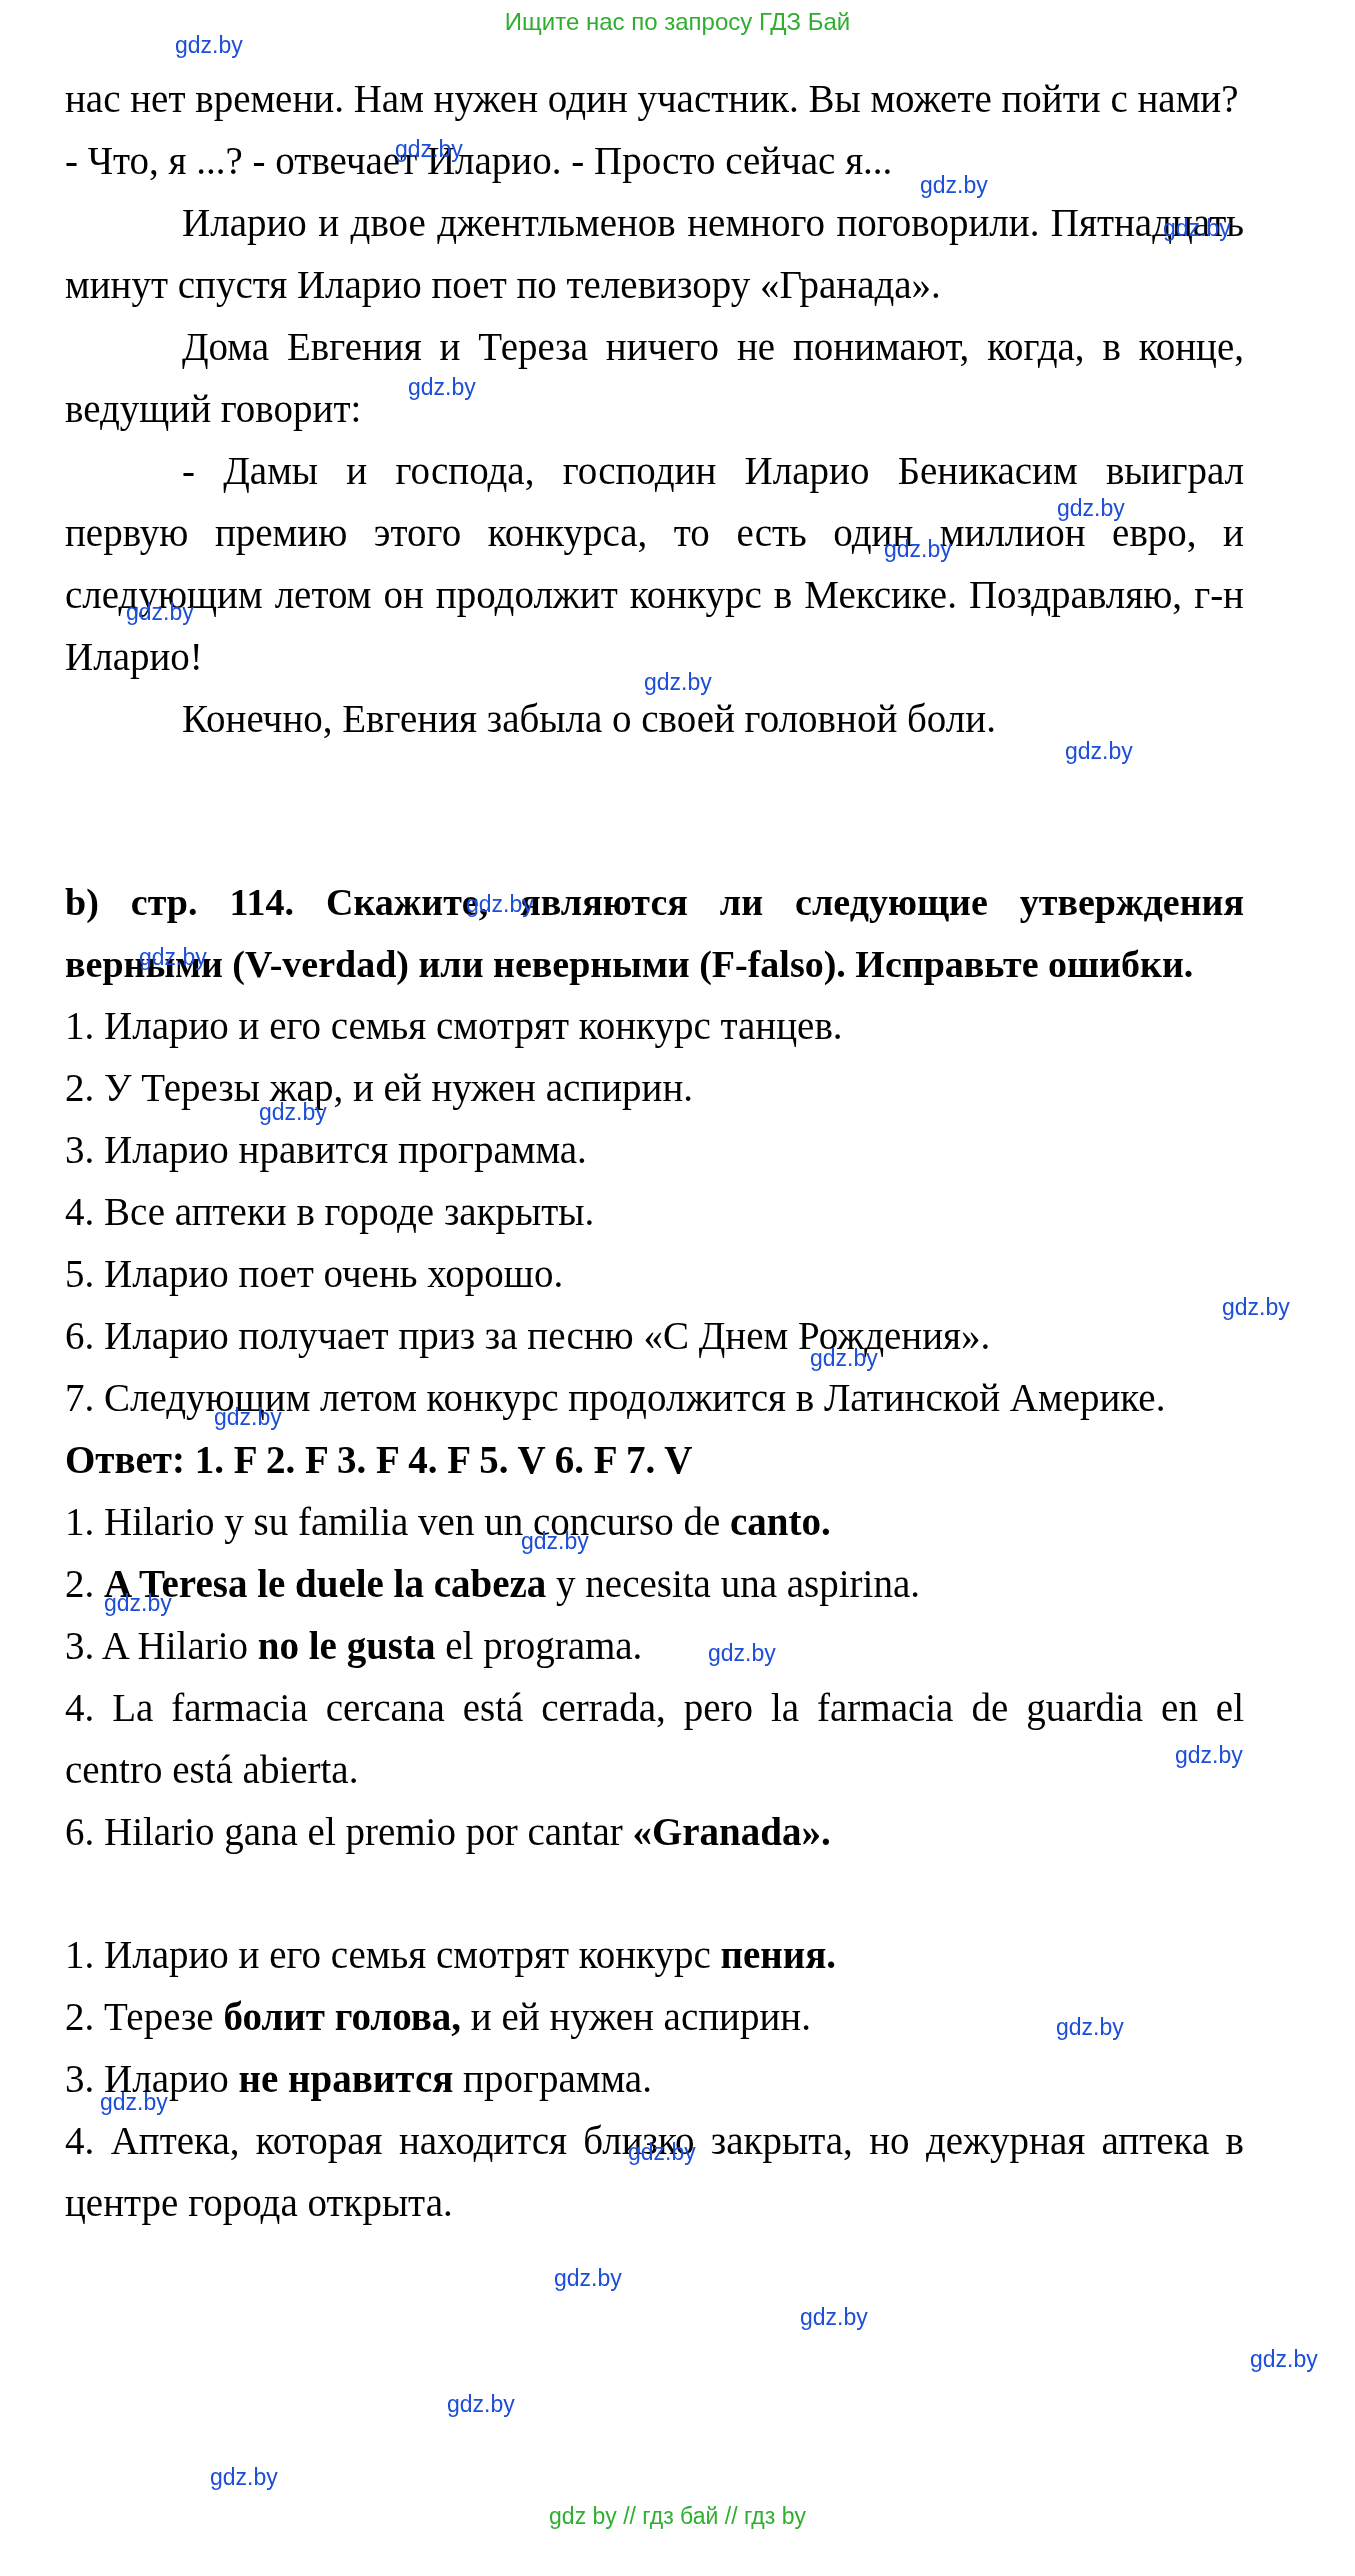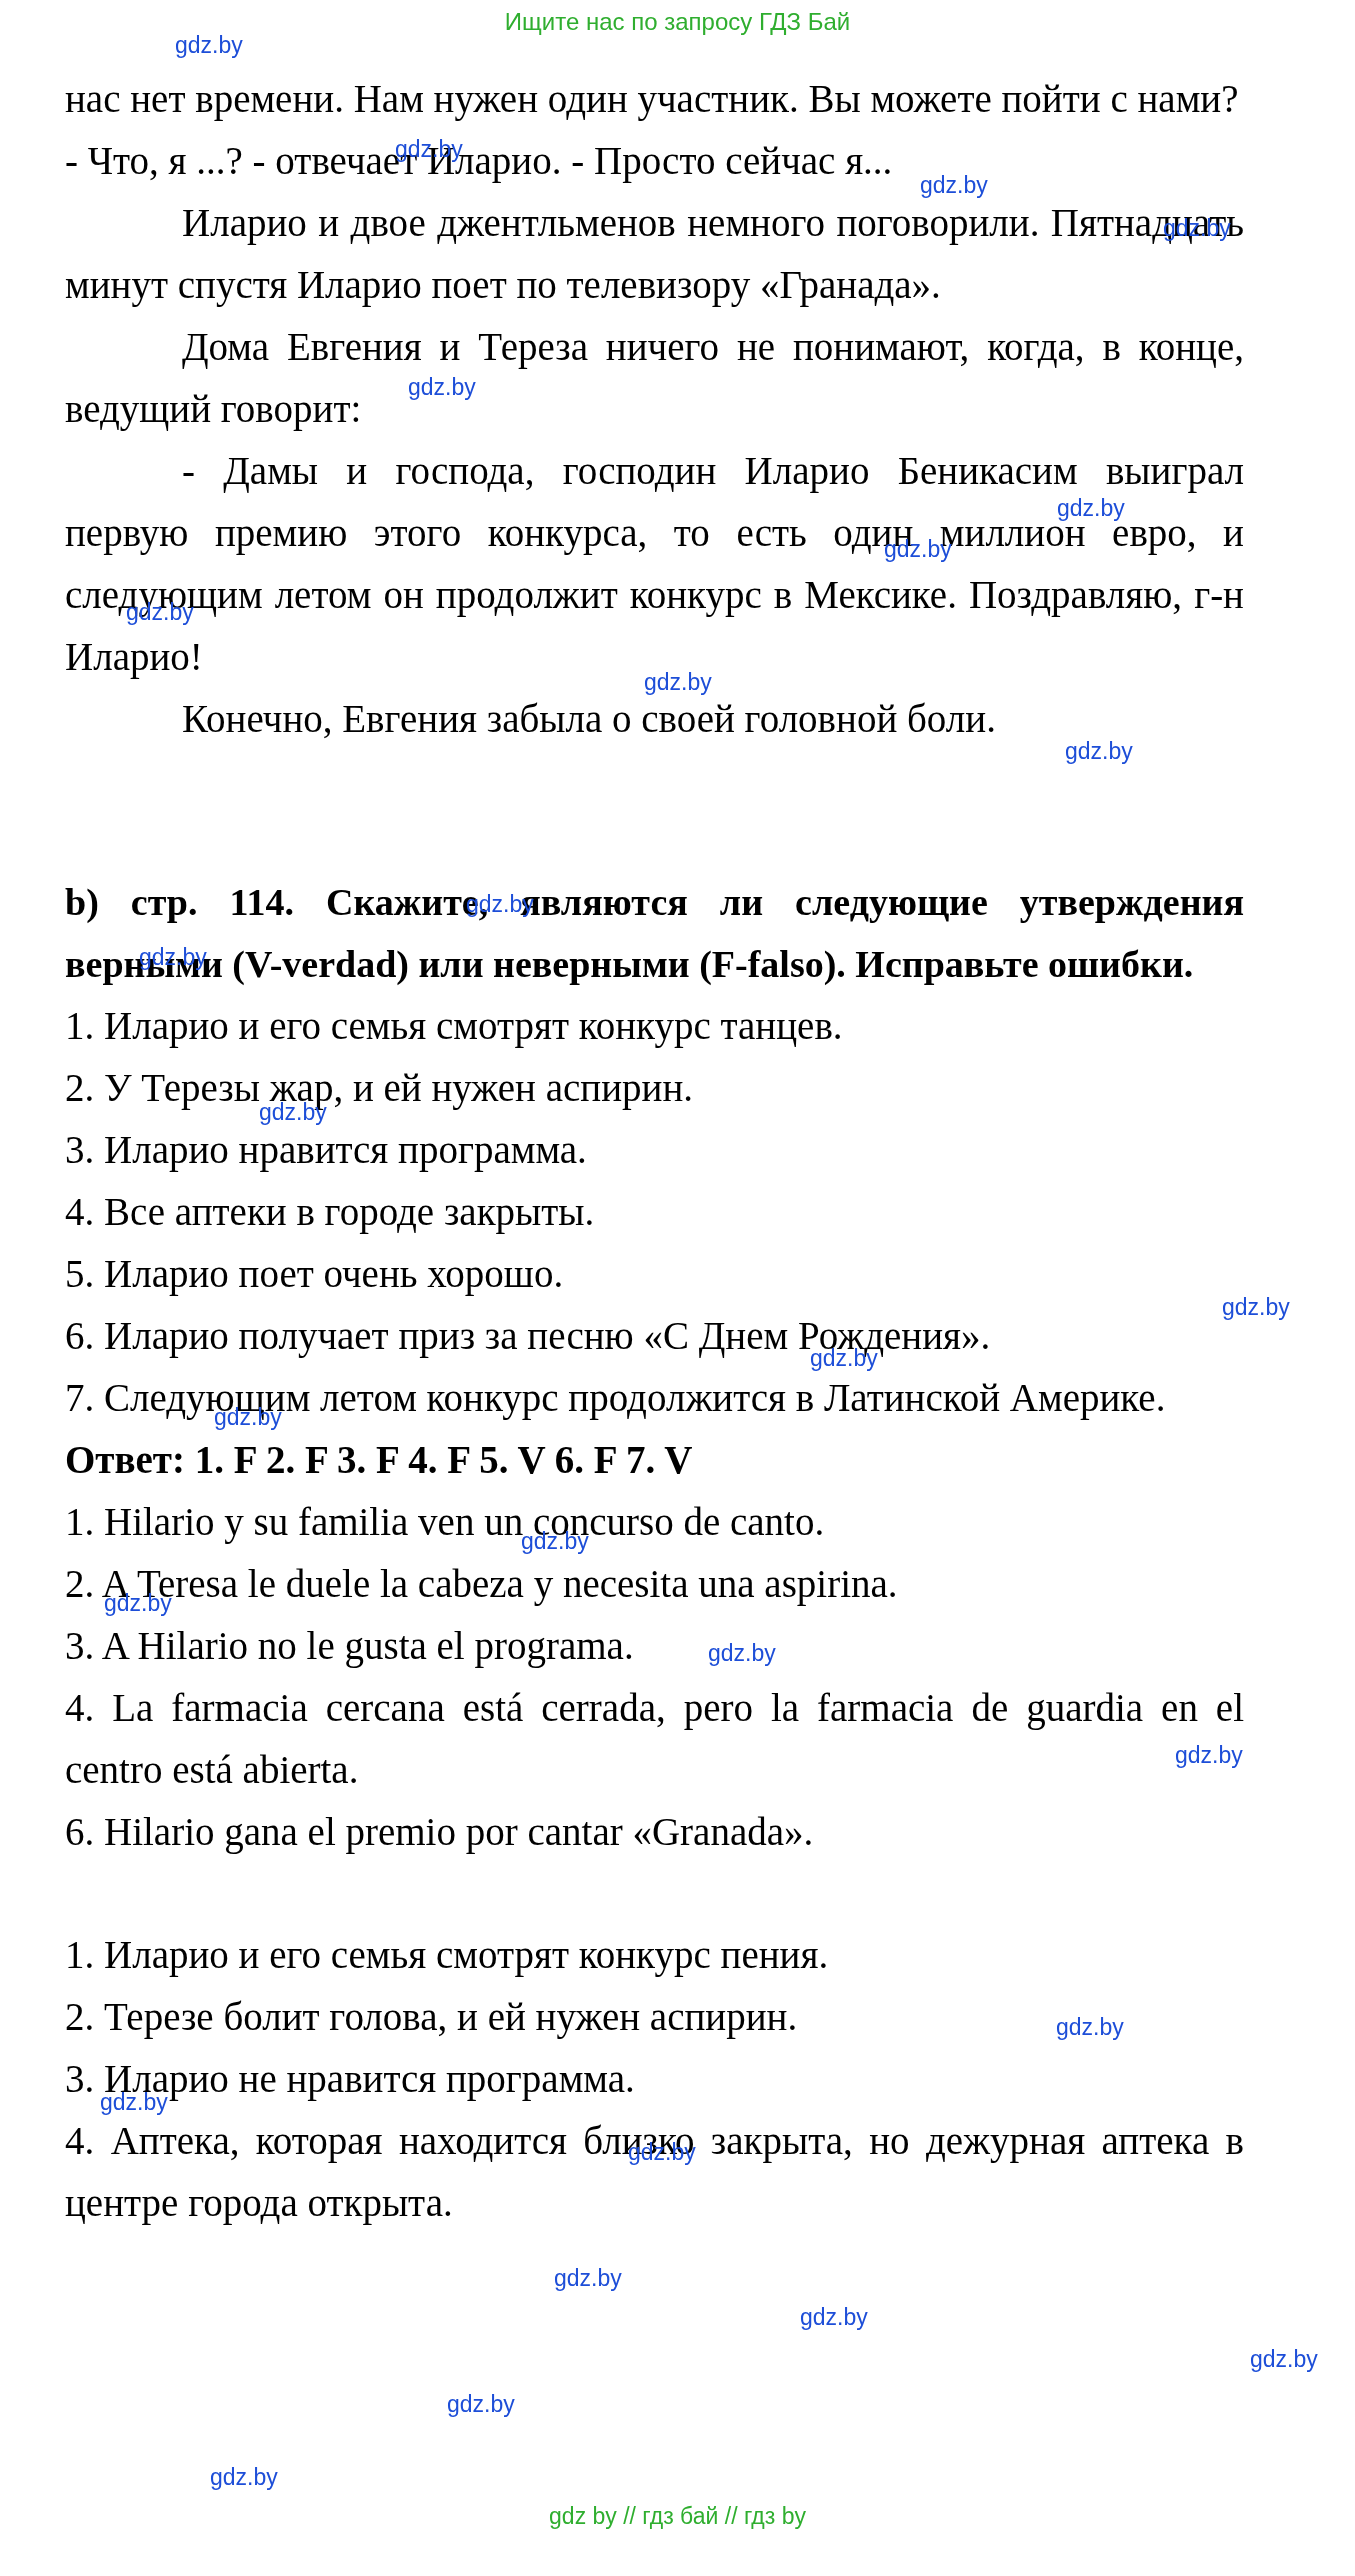--- a/index.html
+++ b/index.html
@@ -36,21 +36,21 @@
   .para.indent { text-indent: 117px; }
 
   .heading {
     font-weight: bold;
     font-size: 38px;
     margin-top: 121px;
     text-align: justify;
   }
   .line { text-align: justify; }
   .answer { font-weight: bold; }
-  .b { font-weight: normal; }
+  .b { font-weight: bold; }
   #russian { margin-top: 61px; }
 
   #watermarks { position: absolute; left: 0; top: 0; width: 1355px; height: 2576px; pointer-events: none; }
   .wm {
     position: absolute;
     font-family: "Liberation Sans", sans-serif;
     font-size: 23px;
     color: #1d4ed8;
     white-space: nowrap;
   }

